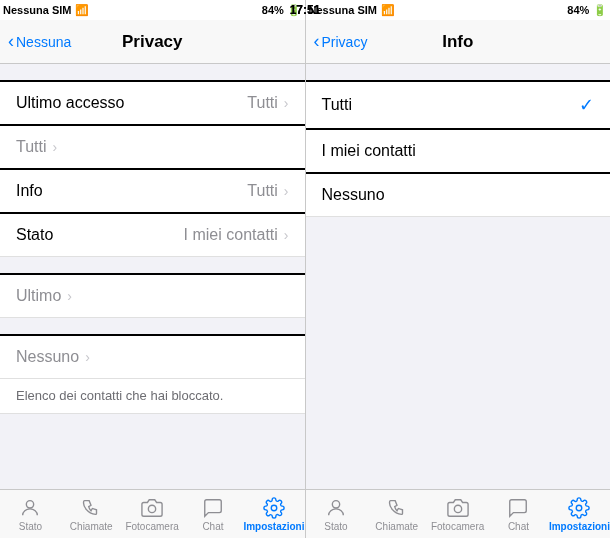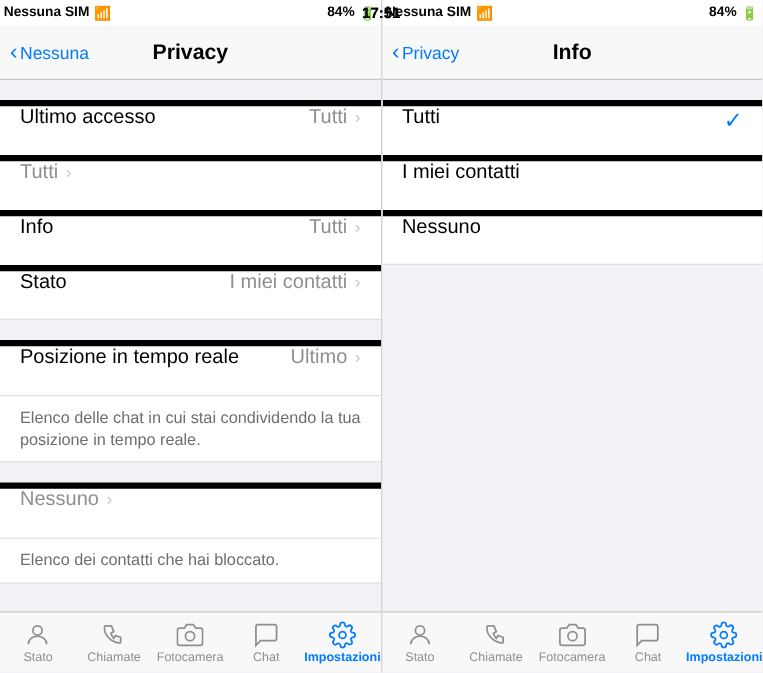--- a/index.html
+++ b/index.html
@@ -75,23 +75,24 @@
       overflow-y: auto;
       background: #f2f2f7;
     }
 
     .section {
       margin-top: 16px;
     }
 
     .cell {
       background: #fff;
-      border-top: 5px solid #000000;
-      display: flex;
-      padding: 0 16px;
+      border-top: 2px solid #000000;
+      display: flex;
+      align-items: center;
+      padding: 12px 16px;
       min-height: 44px;
       position: relative;
     }
     .cell:last-child {
       border-bottom: 1px solid #e0e0e0;
     }
     .cell-label {
       font-size: 16px;
       color: #000;
       flex: 1;
@@ -204,25 +205,23 @@
       </div>
       <div class="cell">
         <span class="cell-label">Stato</span>
         <span class="cell-value">I miei contatti</span>
         <span class="cell-chevron">›</span>
       </div>
     </div>
 
     <div class="section">
       <div class="cell">
-        <span class="cell-label">Posizione in tempo reale</span>
         <span class="cell-value">Ultimo</span>
         <span class="cell-chevron">›</span>
       </div>
-      <div class="section-note">Elenco delle chat in cui stai condividendo la tua posizione in tempo reale.</div>
     </div>
 
     <div class="section">
       <div class="cell">
         <span class="cell-value">Nessuno</span>
         <span class="cell-chevron">›</span>
       </div>
       <div class="section-note">Elenco dei contatti che hai bloccato.</div>
     </div>
 

